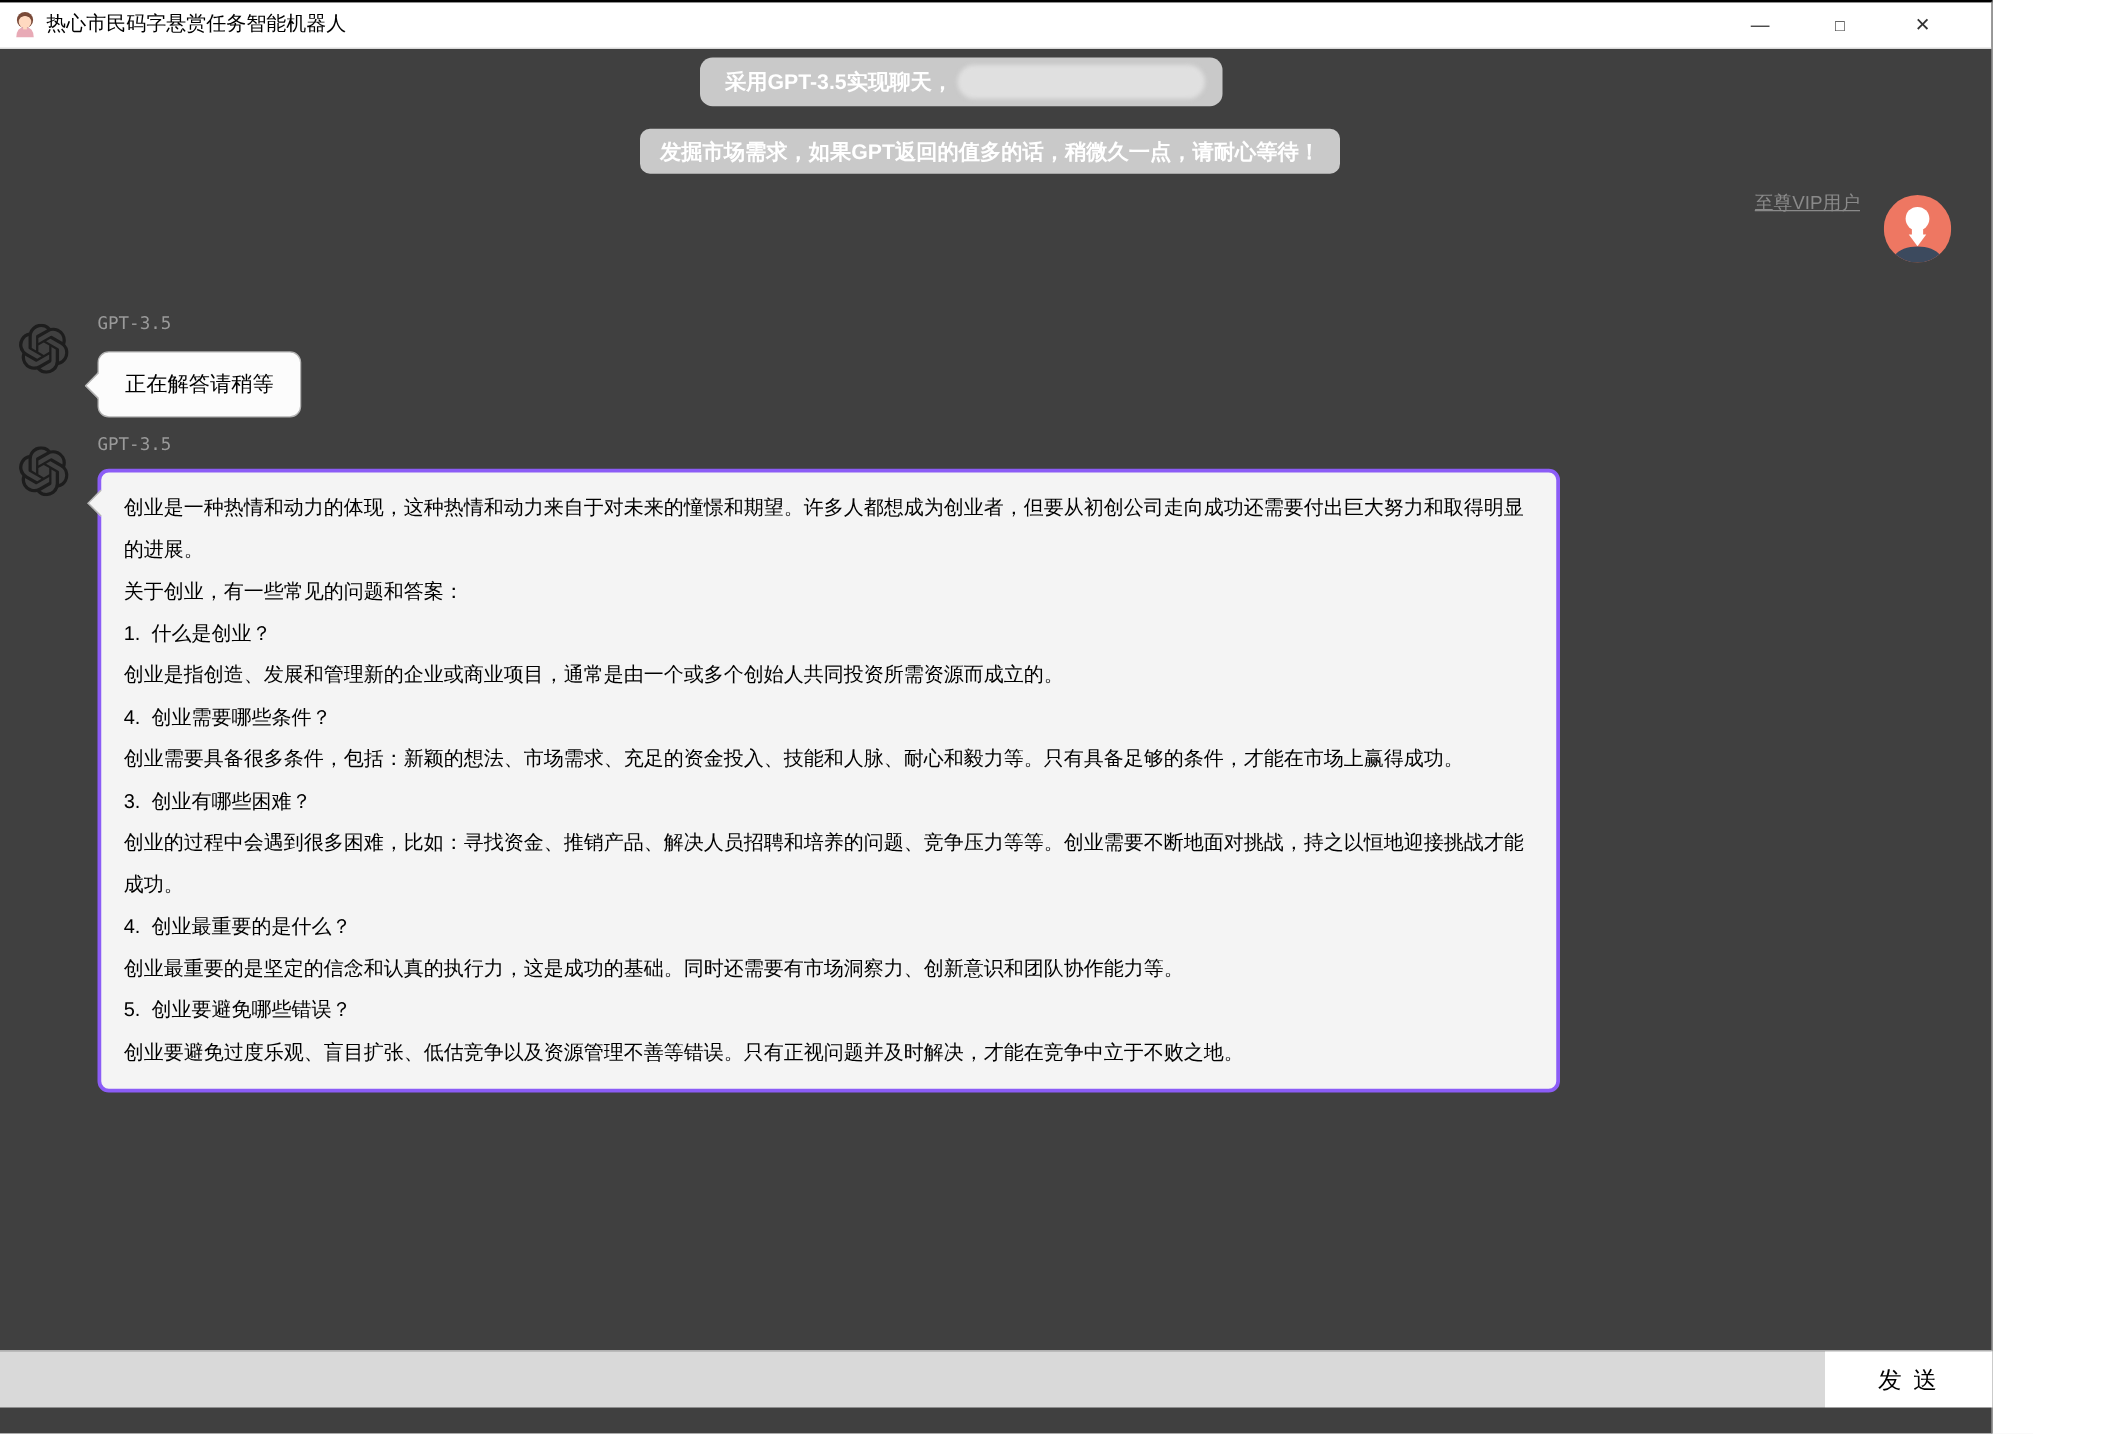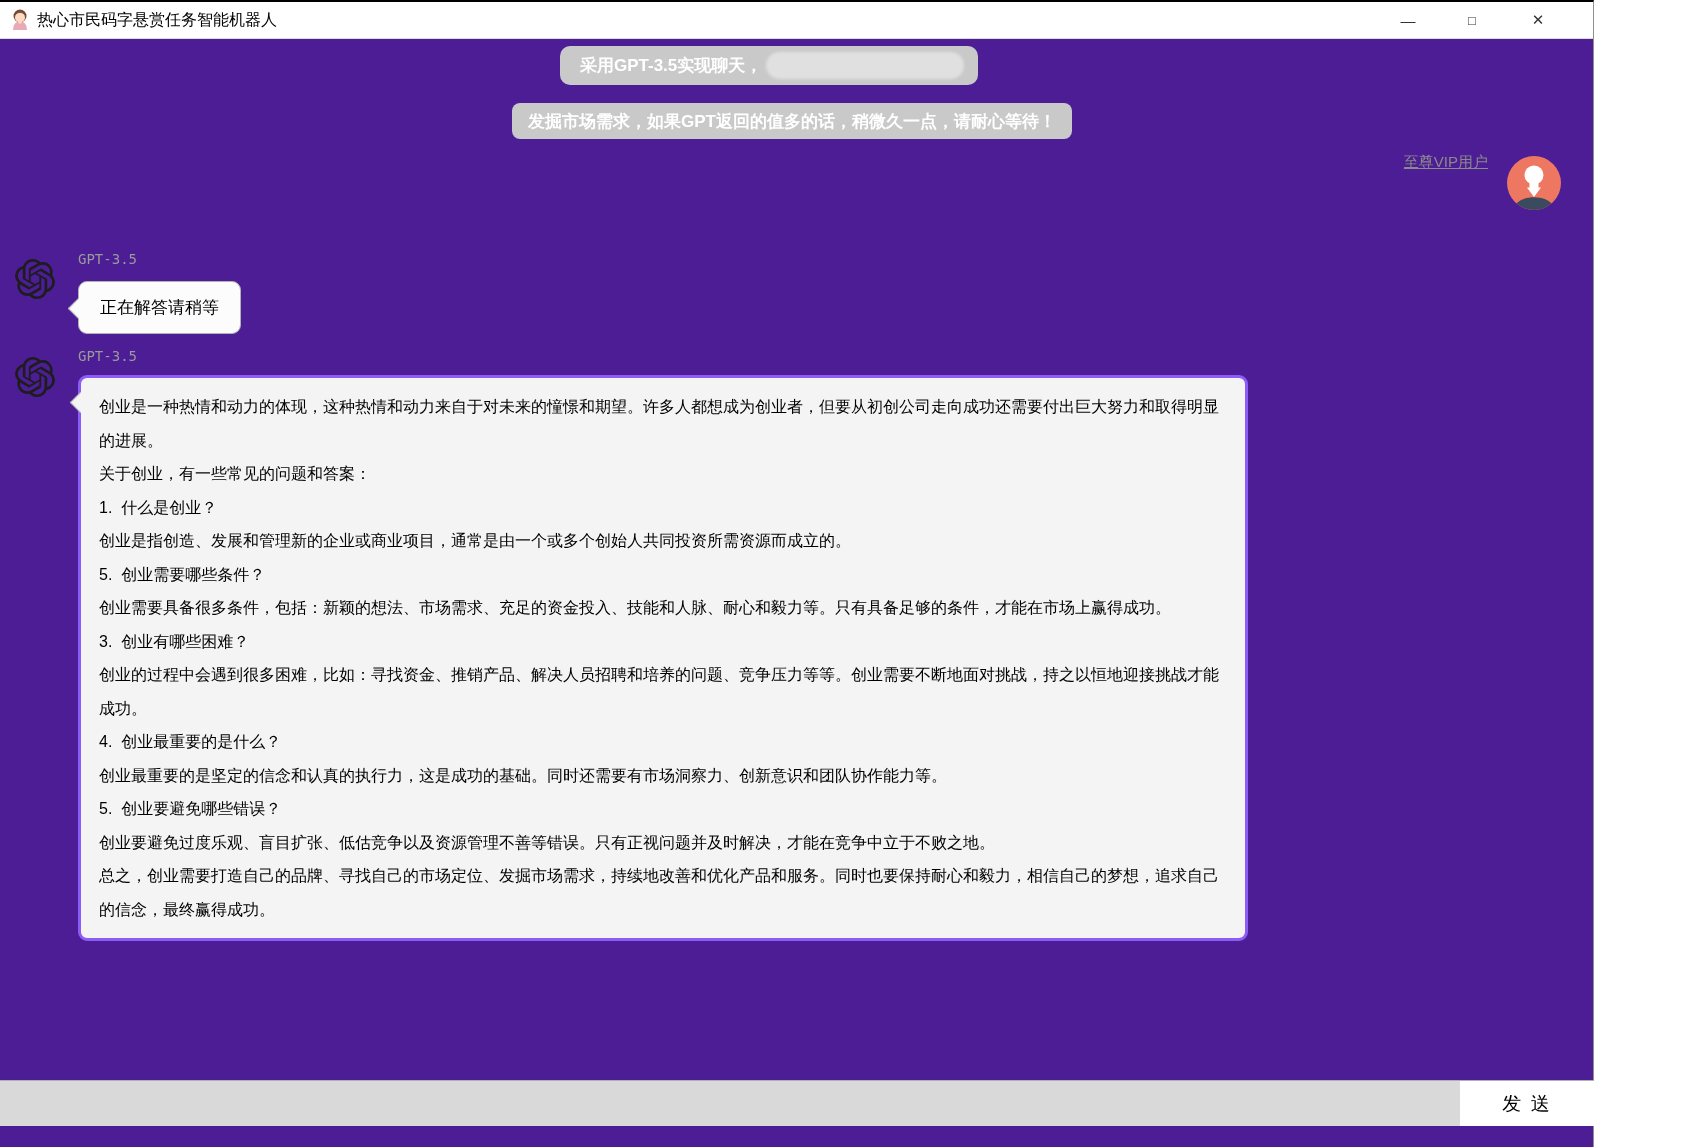--- a/index.html
+++ b/index.html
@@ -1,18 +1,18 @@
 <!DOCTYPE html>
 <html><head>
 <meta charset="utf-8">
 <style>
   html,body{margin:0;padding:0;background:#fff;}
   body{font-family:"Liberation Sans","DejaVu Sans",sans-serif;}
   .stage{position:relative;width:1702px;height:1147px;background:#fff;overflow:hidden;}
-  .window{position:absolute;left:0;top:0;width:1594px;height:1147px;background:#4c1d95;
+  .window{position:absolute;left:0;top:0;width:1594px;height:1147px;background:#404040;
           border-top:2px solid #000;border-right:1px solid #8f8f8f;box-sizing:border-box;}
 
   
   .titlebar{position:absolute;left:0;top:0;width:100%;height:36px;background:#fff;border-bottom:1px solid #dcdcdc;}
   .app-icon{position:absolute;left:9px;top:6px;width:22px;height:22px;}
   .title-text{position:absolute;left:37px;top:0;height:36px;line-height:36px;font-size:16px;color:#000;white-space:nowrap;}
   .winbtn{position:absolute;top:0;width:44px;height:36px;display:flex;align-items:center;justify-content:center;
           font-size:15px;color:#333;cursor:default;}
   .winbtn.min{left:1386px;}
   .winbtn.max{left:1450px;font-size:13px;}
@@ -113,29 +113,28 @@
       <path fill="#1d1d1d" d="M22.2819 9.8211a5.9847 5.9847 0 0 0-.5157-4.9108 6.0462 6.0462 0 0 0-6.5098-2.9A6.0651 6.0651 0 0 0 4.9807 4.1818a5.9847 5.9847 0 0 0-3.9977 2.9 6.0462 6.0462 0 0 0 .7427 7.0966 5.98 5.98 0 0 0 .511 4.9107 6.051 6.051 0 0 0 6.5146 2.9001A5.9847 5.9847 0 0 0 13.2599 24a6.0557 6.0557 0 0 0 5.7718-4.2058 5.9894 5.9894 0 0 0 3.9977-2.9001 6.0557 6.0557 0 0 0-.7475-7.073zm-9.022 12.6081a4.4755 4.4755 0 0 1-2.8764-1.0408l.1419-.0804 4.7783-2.7582a.7948.7948 0 0 0 .3927-.6813v-6.7369l2.02 1.1686a.071.071 0 0 1 .038.0852v5.5826a4.504 4.504 0 0 1-4.4945 4.4612zm-9.6607-4.1254a4.4708 4.4708 0 0 1-.5346-3.0137l.142.0852 4.783 2.7582a.7712.7712 0 0 0 .7806 0l5.8428-3.3685v2.3324a.0804.0804 0 0 1-.0332.0615L9.74 19.9502a4.4992 4.4992 0 0 1-6.1408-1.6464zM2.3408 7.8956a4.485 4.485 0 0 1 2.3655-1.9728V11.6a.7664.7664 0 0 0 .3879.6765l5.8144 3.3543-2.0201 1.1685a.0757.0757 0 0 1-.071 0l-4.8303-2.7865A4.504 4.504 0 0 1 2.3408 7.8956zm16.5963 3.8558L13.1038 8.364 15.1192 7.2a.0757.0757 0 0 1 .071 0l4.8303 2.7913a4.4944 4.4944 0 0 1-.6765 8.1042v-5.6772a.79.79 0 0 0-.407-.667zm2.0107-3.0231l-.142-.0852-4.7735-2.7818a.7759.7759 0 0 0-.7854 0L9.409 9.2297V6.8974a.0662.0662 0 0 1 .0284-.0615l4.8303-2.7866a4.4992 4.4992 0 0 1 6.6802 4.66zM8.3065 12.863l-2.02-1.1638a.0804.0804 0 0 1-.038-.0567V6.0742a4.4992 4.4992 0 0 1 7.3757-3.4537l-.142.0805L8.704 5.459a.7948.7948 0 0 0-.3927.6813zm1.0976-2.3654l2.602-1.4998 2.6069 1.4998v2.9994l-2.5974 1.4997-2.6067-1.4997z"></path>
     </svg>
     <div class="bot-name r2">GPT-3.5</div>
     <div class="reply-bubble">
       <span class="tail-left"></span>
       <div>
           <div class="para">创业是一种热情和动力的体现，这种热情和动力来自于对未来的憧憬和期望。许多人都想成为创业者，但要从初创公司走向成功还需要付出巨大努力和取得明显的进展。</div>
           <div class="para">关于创业，有一些常见的问题和答案：</div>
           <div class="para">1.  什么是创业？</div>
           <div class="para">创业是指创造、发展和管理新的企业或商业项目，通常是由一个或多个创始人共同投资所需资源而成立的。</div>
-          <div class="para">5.  创业需要哪些条件？</div>
+          <div class="para">4.  创业需要哪些条件？</div>
           <div class="para">创业需要具备很多条件，包括：新颖的想法、市场需求、充足的资金投入、技能和人脉、耐心和毅力等。只有具备足够的条件，才能在市场上赢得成功。</div>
           <div class="para">3.  创业有哪些困难？</div>
           <div class="para">创业的过程中会遇到很多困难，比如：寻找资金、推销产品、解决人员招聘和培养的问题、竞争压力等等。创业需要不断地面对挑战，持之以恒地迎接挑战才能成功。</div>
           <div class="para">4.  创业最重要的是什么？</div>
           <div class="para">创业最重要的是坚定的信念和认真的执行力，这是成功的基础。同时还需要有市场洞察力、创新意识和团队协作能力等。</div>
           <div class="para">5.  创业要避免哪些错误？</div>
           <div class="para">创业要避免过度乐观、盲目扩张、低估竞争以及资源管理不善等错误。只有正视问题并及时解决，才能在竞争中立于不败之地。</div>
-          <div class="para">总之，创业需要打造自己的品牌、寻找自己的市场定位、发掘市场需求，持续地改善和优化产品和服务。同时也要保持耐心和毅力，相信自己的梦想，追求自己的信念，最终赢得成功。</div>
         </div>
     </div>
 
     <div class="composer">
       <div class="composer-input"></div>
       <div class="send-button">发 送</div>
     </div>
 
   </div>
 </div>

